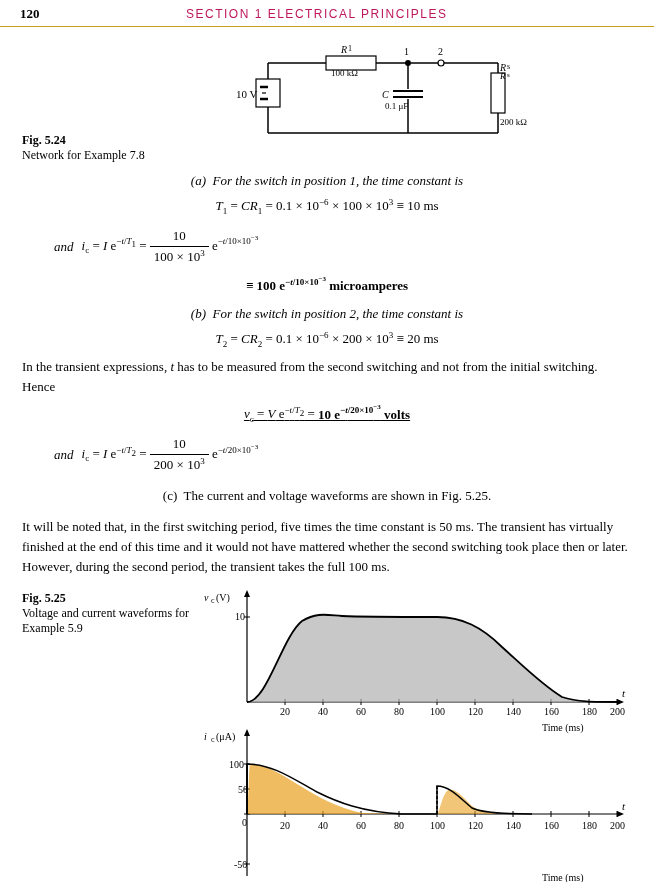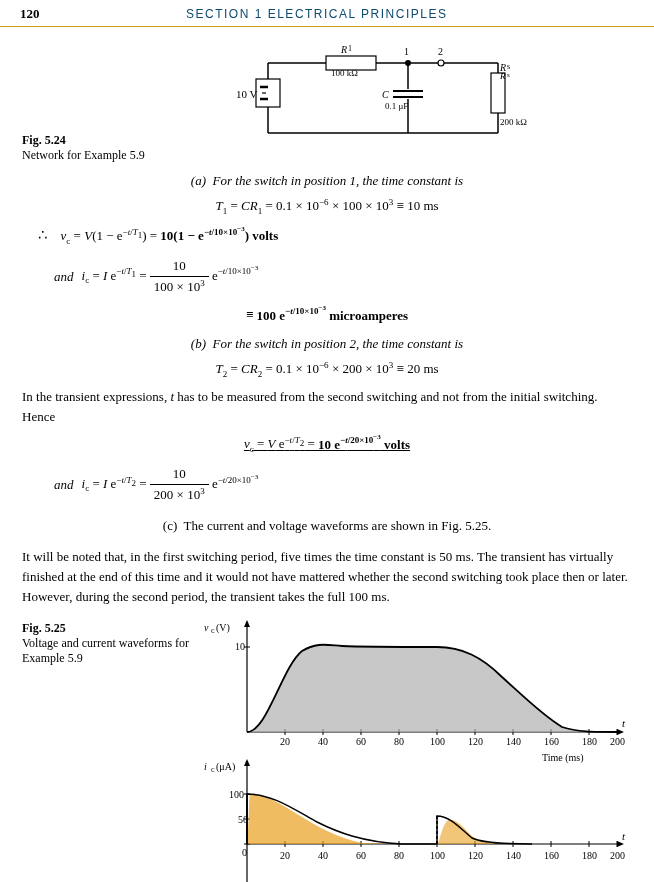--- a/index.html
+++ b/index.html
@@ -22,21 +22,21 @@
       border-bottom: 1.5px solid #c8a020;
     }
     .page-number {
       font-weight: bold;
       font-size: 13px;
     }
     .section-title {
       font-size: 12px;
       letter-spacing: 1.5px;
       font-family: Arial, sans-serif;
-      color: #0c4a6e;
+      color: #be185d;
     }
 
     
     .main-content {
       padding: 10px 22px 10px 22px;
     }
 
     
     .figure-block {
       display: flex;
@@ -110,21 +110,21 @@
   <span class="page-number">120</span>
   <span class="section-title">SECTION 1   ELECTRICAL PRINCIPLES</span>
   <span style="width:40px"></span>
 </div>
 
 <div class="main-content">
 
   <div class="figure-block">
     <div class="fig-label">
       <strong>Fig. 5.24</strong><br>
-      <span>Network for Example 5.9</span>
+      <span>Network for Example 7.8</span>
     </div>
     <div class="circuit-area">
 
       <svg width="320" height="110">
 
         <line x1="40" y1="20" x2="40" y2="90" stroke="black" stroke-width="1.5"></line>
 
         <rect x="28" y="36" width="24" height="28" fill="white" stroke="black" stroke-width="1.2"></rect>
 
         <line x1="32" y1="44" x2="40" y2="44" stroke="black" stroke-width="2.5"></line>
@@ -177,24 +177,20 @@
       </svg>
     </div>
   </div>
 
   <div class="text-block">
     <p class="section-label">
       (a)&nbsp; For the switch in position 1, the time constant is
     </p>
     <p class="centered">
       <em>T</em><sub>1</sub> = <em>CR</em><sub>1</sub> = 0.1 × 10<sup>−6</sup> × 100 × 10<sup>3</sup> ≡ 10 ms
-    </p>
-    <p style="margin-left:16px;margin-top:4px;">
-      <span style="font-size:15px;">∴</span>&nbsp;&nbsp;&nbsp;
-      <em>v</em><sub>c</sub> = <em>V</em>(1 − e<sup>−<em>t</em>/<em>T</em><sub>1</sub></sup>) = <strong>10(1 − e<sup>−<em>t</em>/10×10<sup style="font-size:7px;">−3</sup></sup>) volts</strong>
     </p>
     <table style="margin-left:30px;margin-top:4px;">
       <tbody>
           <tr>
         <td style="padding-right:6px;font-style:italic;font-size:13px;">and</td>
         <td>
           <em>i</em><sub>c</sub> = <em>I</em> e<sup>−<em>t</em>/<em>T</em><sub>1</sub></sup> =
           <span style="display:inline-block;text-align:center;vertical-align:middle;">
             <span style="display:block;border-bottom:1px solid black;padding:0 4px;">10</span>
             <span style="display:block;padding:0 4px;">100 × 10<sup>3</sup></span>

